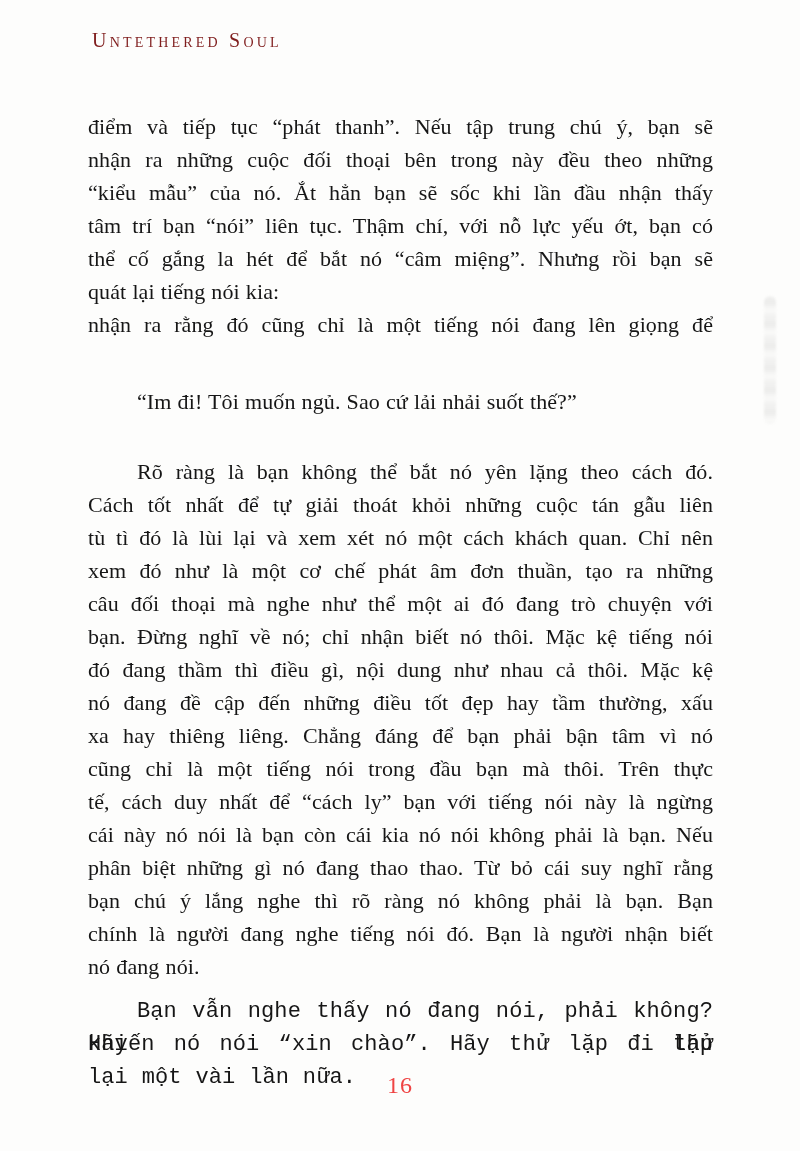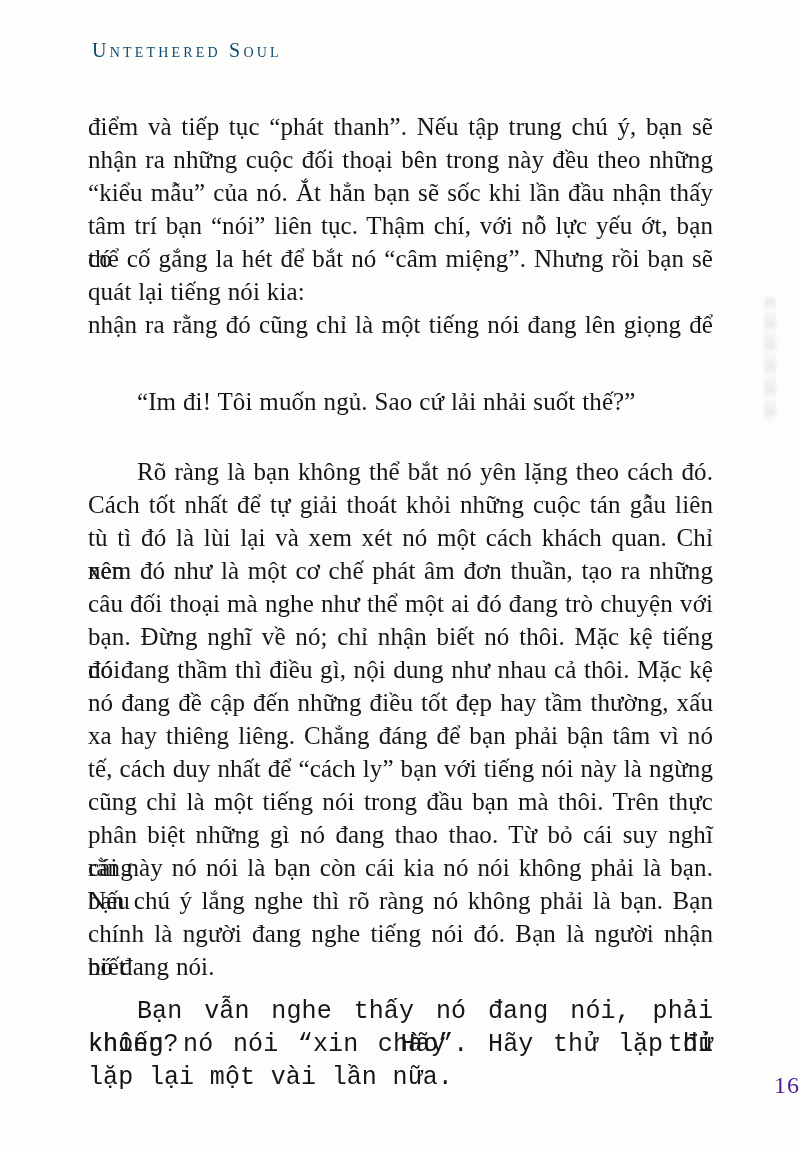--- a/index.html
+++ b/index.html
@@ -9,32 +9,32 @@
     height: 1151px;
     margin: 0 auto;
     background: #fdfdfc;
     overflow: hidden;
     font-family: "Liberation Serif", "DejaVu Serif", serif;
     color: #161616;
   }
   .running-header {
     position: absolute;
     left: 92px;
-    top: 39px;
+    top: 29px;
     font-variant-caps: small-caps;
     font-size: 20px;
     letter-spacing: 3.2px;
-    color: #0c4a6e;
+    color: #7f1d1d;
   }
   .body-text {
     position: absolute;
     left: 88px;
     top: 110px;
     width: 625px;
-    font-size: 25px;
+    font-size: 22px;
     line-height: 33px;
     letter-spacing: 0.1px;
     word-spacing: 0.5px;
   }
   .block { margin: 0; }
   .block .line {
     text-align: justify;
     text-align-last: justify;
     white-space: normal;
     height: 33px;
@@ -43,24 +43,24 @@
   .block .line.last { text-align-last: left; }
   .block .line.ind { text-indent: 49px; }
   .block.b1 { margin-top: 44px; }  
   .block.b2 { margin-top: 37px; }  
   .block.b3 { margin-top: 12px; font-family: Liberation Mono, monospace; }  
   .page-number {
     position: absolute;
     left: 0;
     top: 1072px;
     width: 800px;
-    text-align: right;
+    text-align: center;
     font-size: 24px;
     letter-spacing: 1px;
-    color: #4c1d95;
+    color: #ef4444;
   }
   .scan-artifact {
     position: absolute;
     right: 24px;
     top: 296px;
     width: 12px;
     height: 128px;
     background:
       repeating-linear-gradient(
         to bottom,
@@ -95,24 +95,24 @@
       <div class="block paragraph b2">
         <div class="line ind">Rõ ràng là bạn không thể bắt nó yên lặng theo cách đó.</div>
         <div class="line">Cách tốt nhất để tự giải thoát khỏi những cuộc tán gẫu liên</div>
         <div class="line">tù tì đó là lùi lại và xem xét nó một cách khách quan. Chỉ nên</div>
         <div class="line">xem đó như là một cơ chế phát âm đơn thuần, tạo ra những</div>
         <div class="line">câu đối thoại mà nghe như thể một ai đó đang trò chuyện với</div>
         <div class="line">bạn. Đừng nghĩ về nó; chỉ nhận biết nó thôi. Mặc kệ tiếng nói</div>
         <div class="line">đó đang thầm thì điều gì, nội dung như nhau cả thôi. Mặc kệ</div>
         <div class="line">nó đang đề cập đến những điều tốt đẹp hay tầm thường, xấu</div>
         <div class="line">xa hay thiêng liêng. Chẳng đáng để bạn phải bận tâm vì nó</div>
+        <div class="line">cũng chỉ là một tiếng nói trong đầu bạn mà thôi. Trên thực</div>
         <div class="line">tế, cách duy nhất để “cách ly” bạn với tiếng nói này là ngừng</div>
-        <div class="line">cũng chỉ là một tiếng nói trong đầu bạn mà thôi. Trên thực</div>
+        <div class="line">cái này nó nói là bạn còn cái kia nó nói không phải là bạn. Nếu</div>
         <div class="line">phân biệt những gì nó đang thao thao. Từ bỏ cái suy nghĩ rằng</div>
-        <div class="line">cái này nó nói là bạn còn cái kia nó nói không phải là bạn. Nếu</div>
         <div class="line">bạn chú ý lắng nghe thì rõ ràng nó không phải là bạn. Bạn</div>
         <div class="line">chính là người đang nghe tiếng nói đó. Bạn là người nhận biết</div>
         <div class="line last">nó đang nói.</div>
       </div>
       <div class="block paragraph b3">
         <div class="line ind">Bạn vẫn nghe thấy nó đang nói, phải không? Hãy thử</div>
         <div class="line last">khiến nó nói “xin chào”. Hãy thử lặp đi lặp lại một vài lần nữa.</div>
       </div>
     </div>
 

